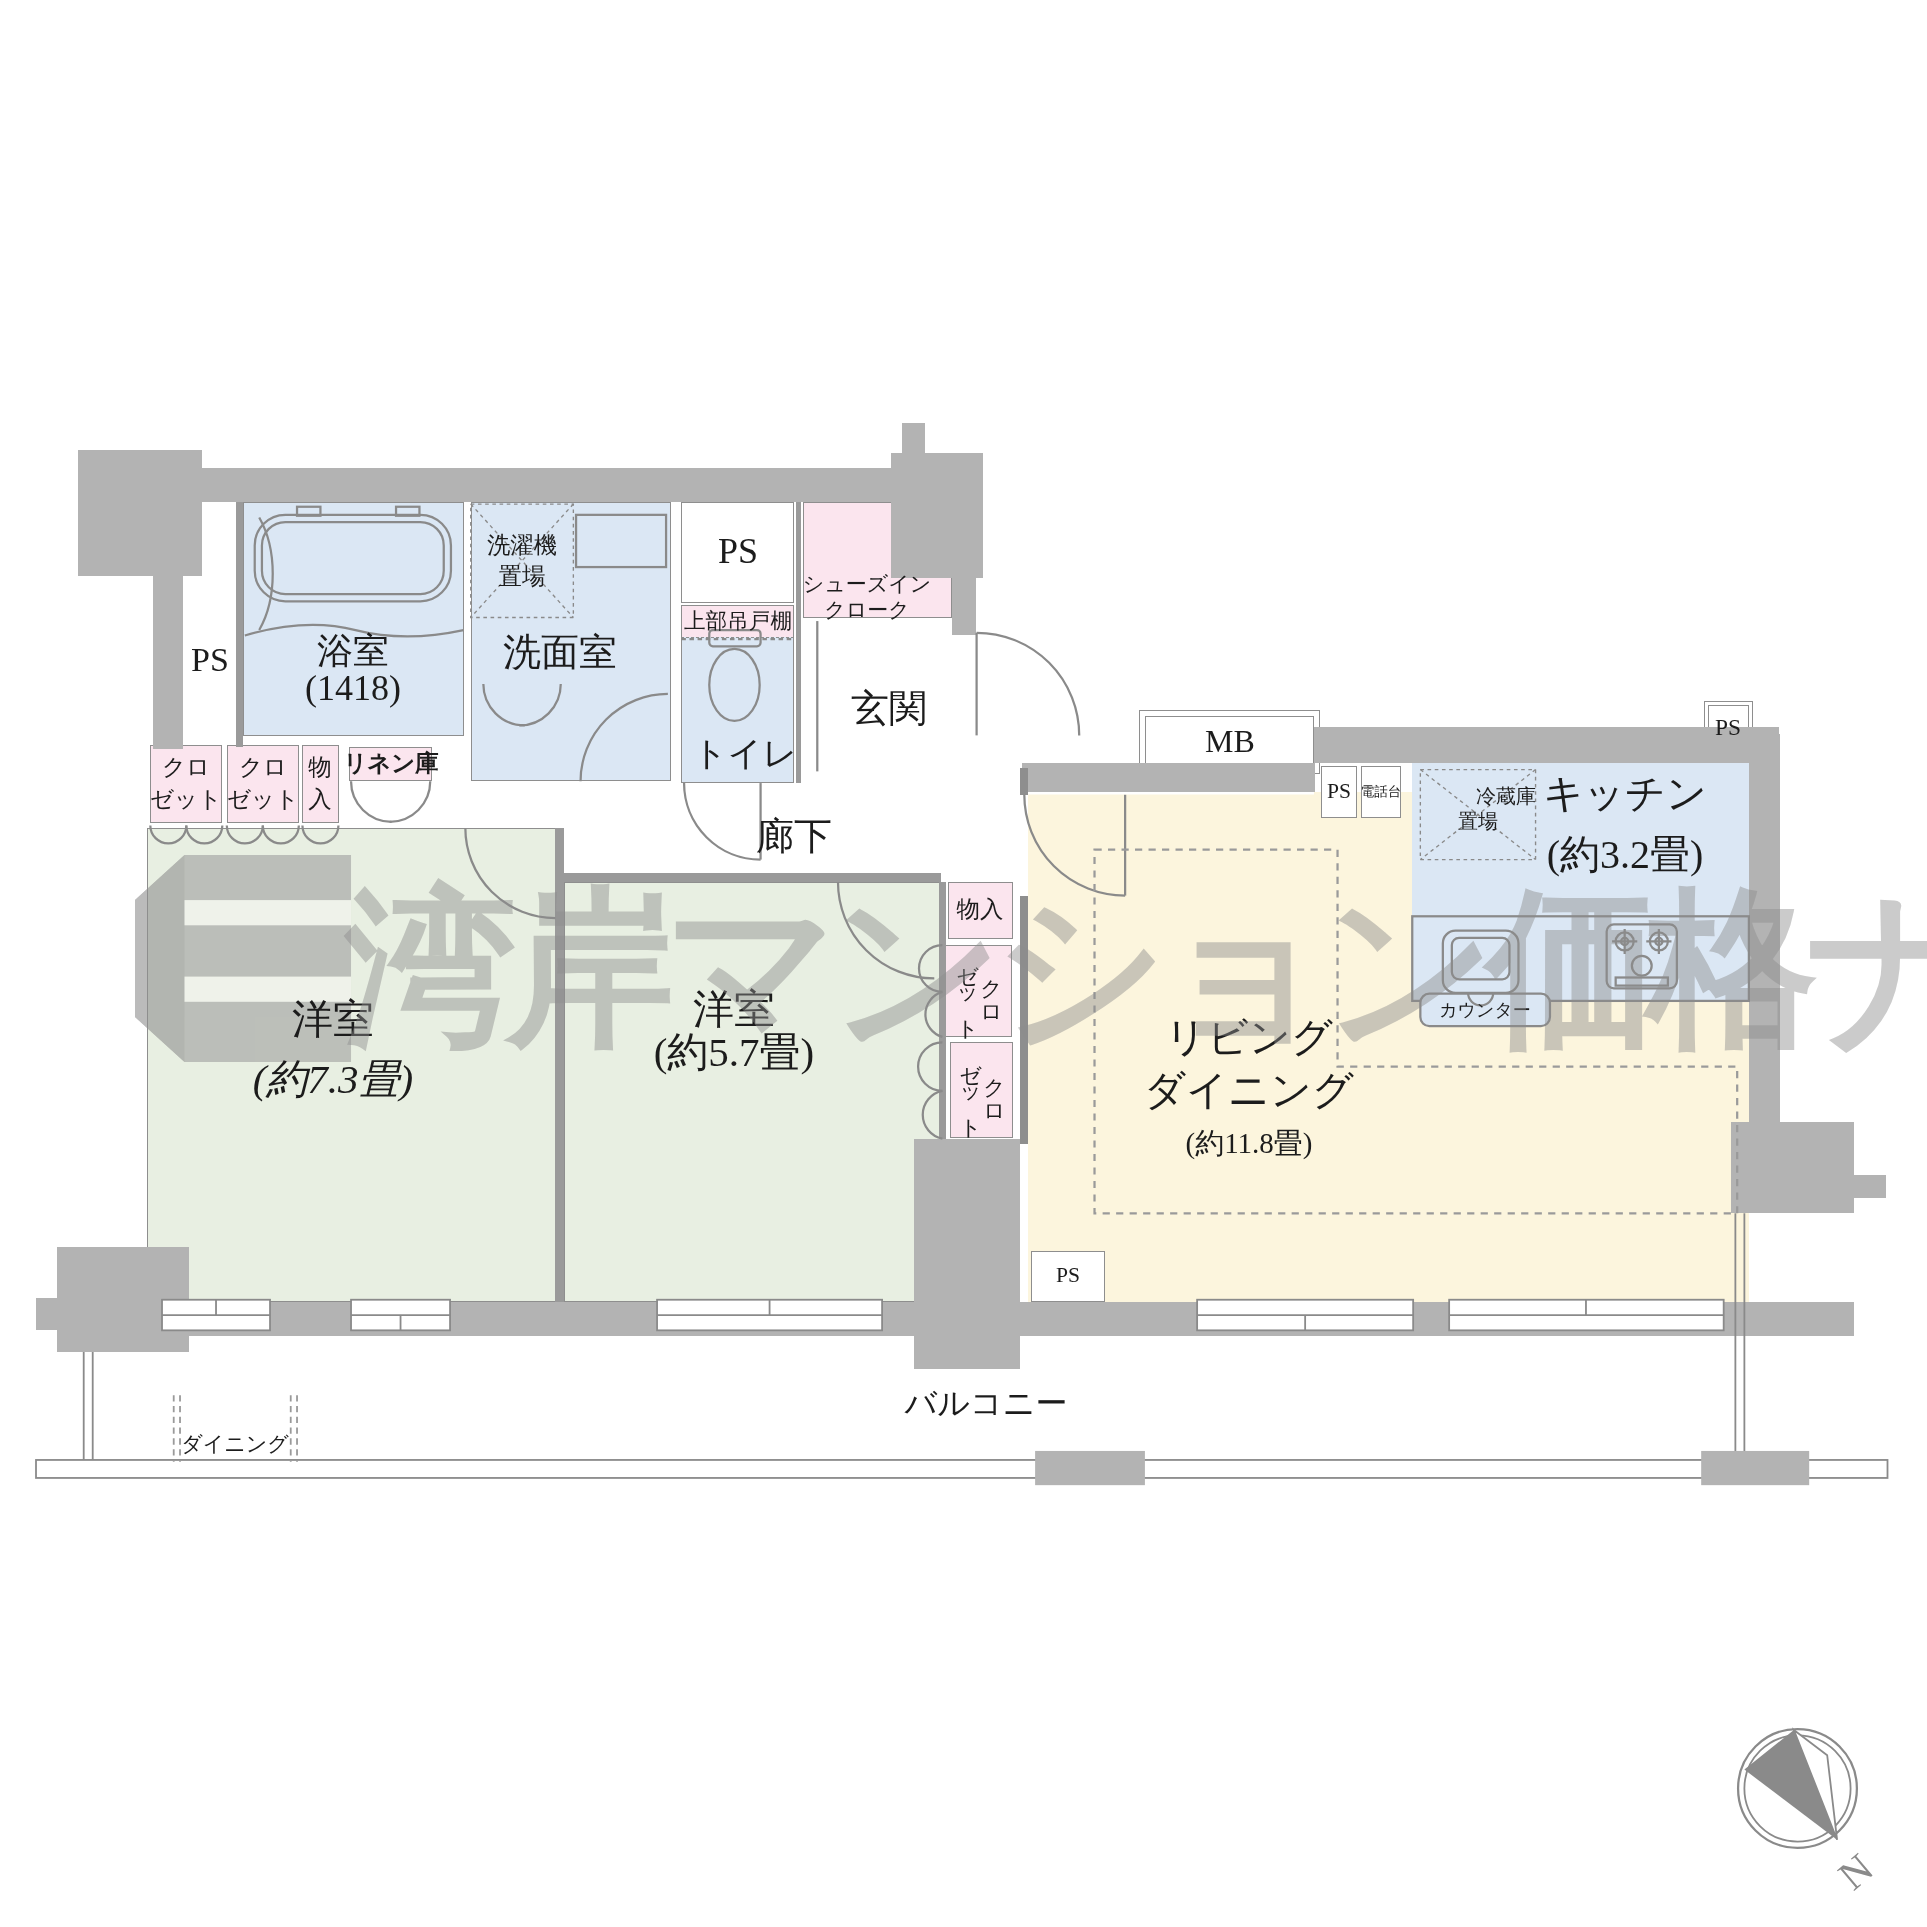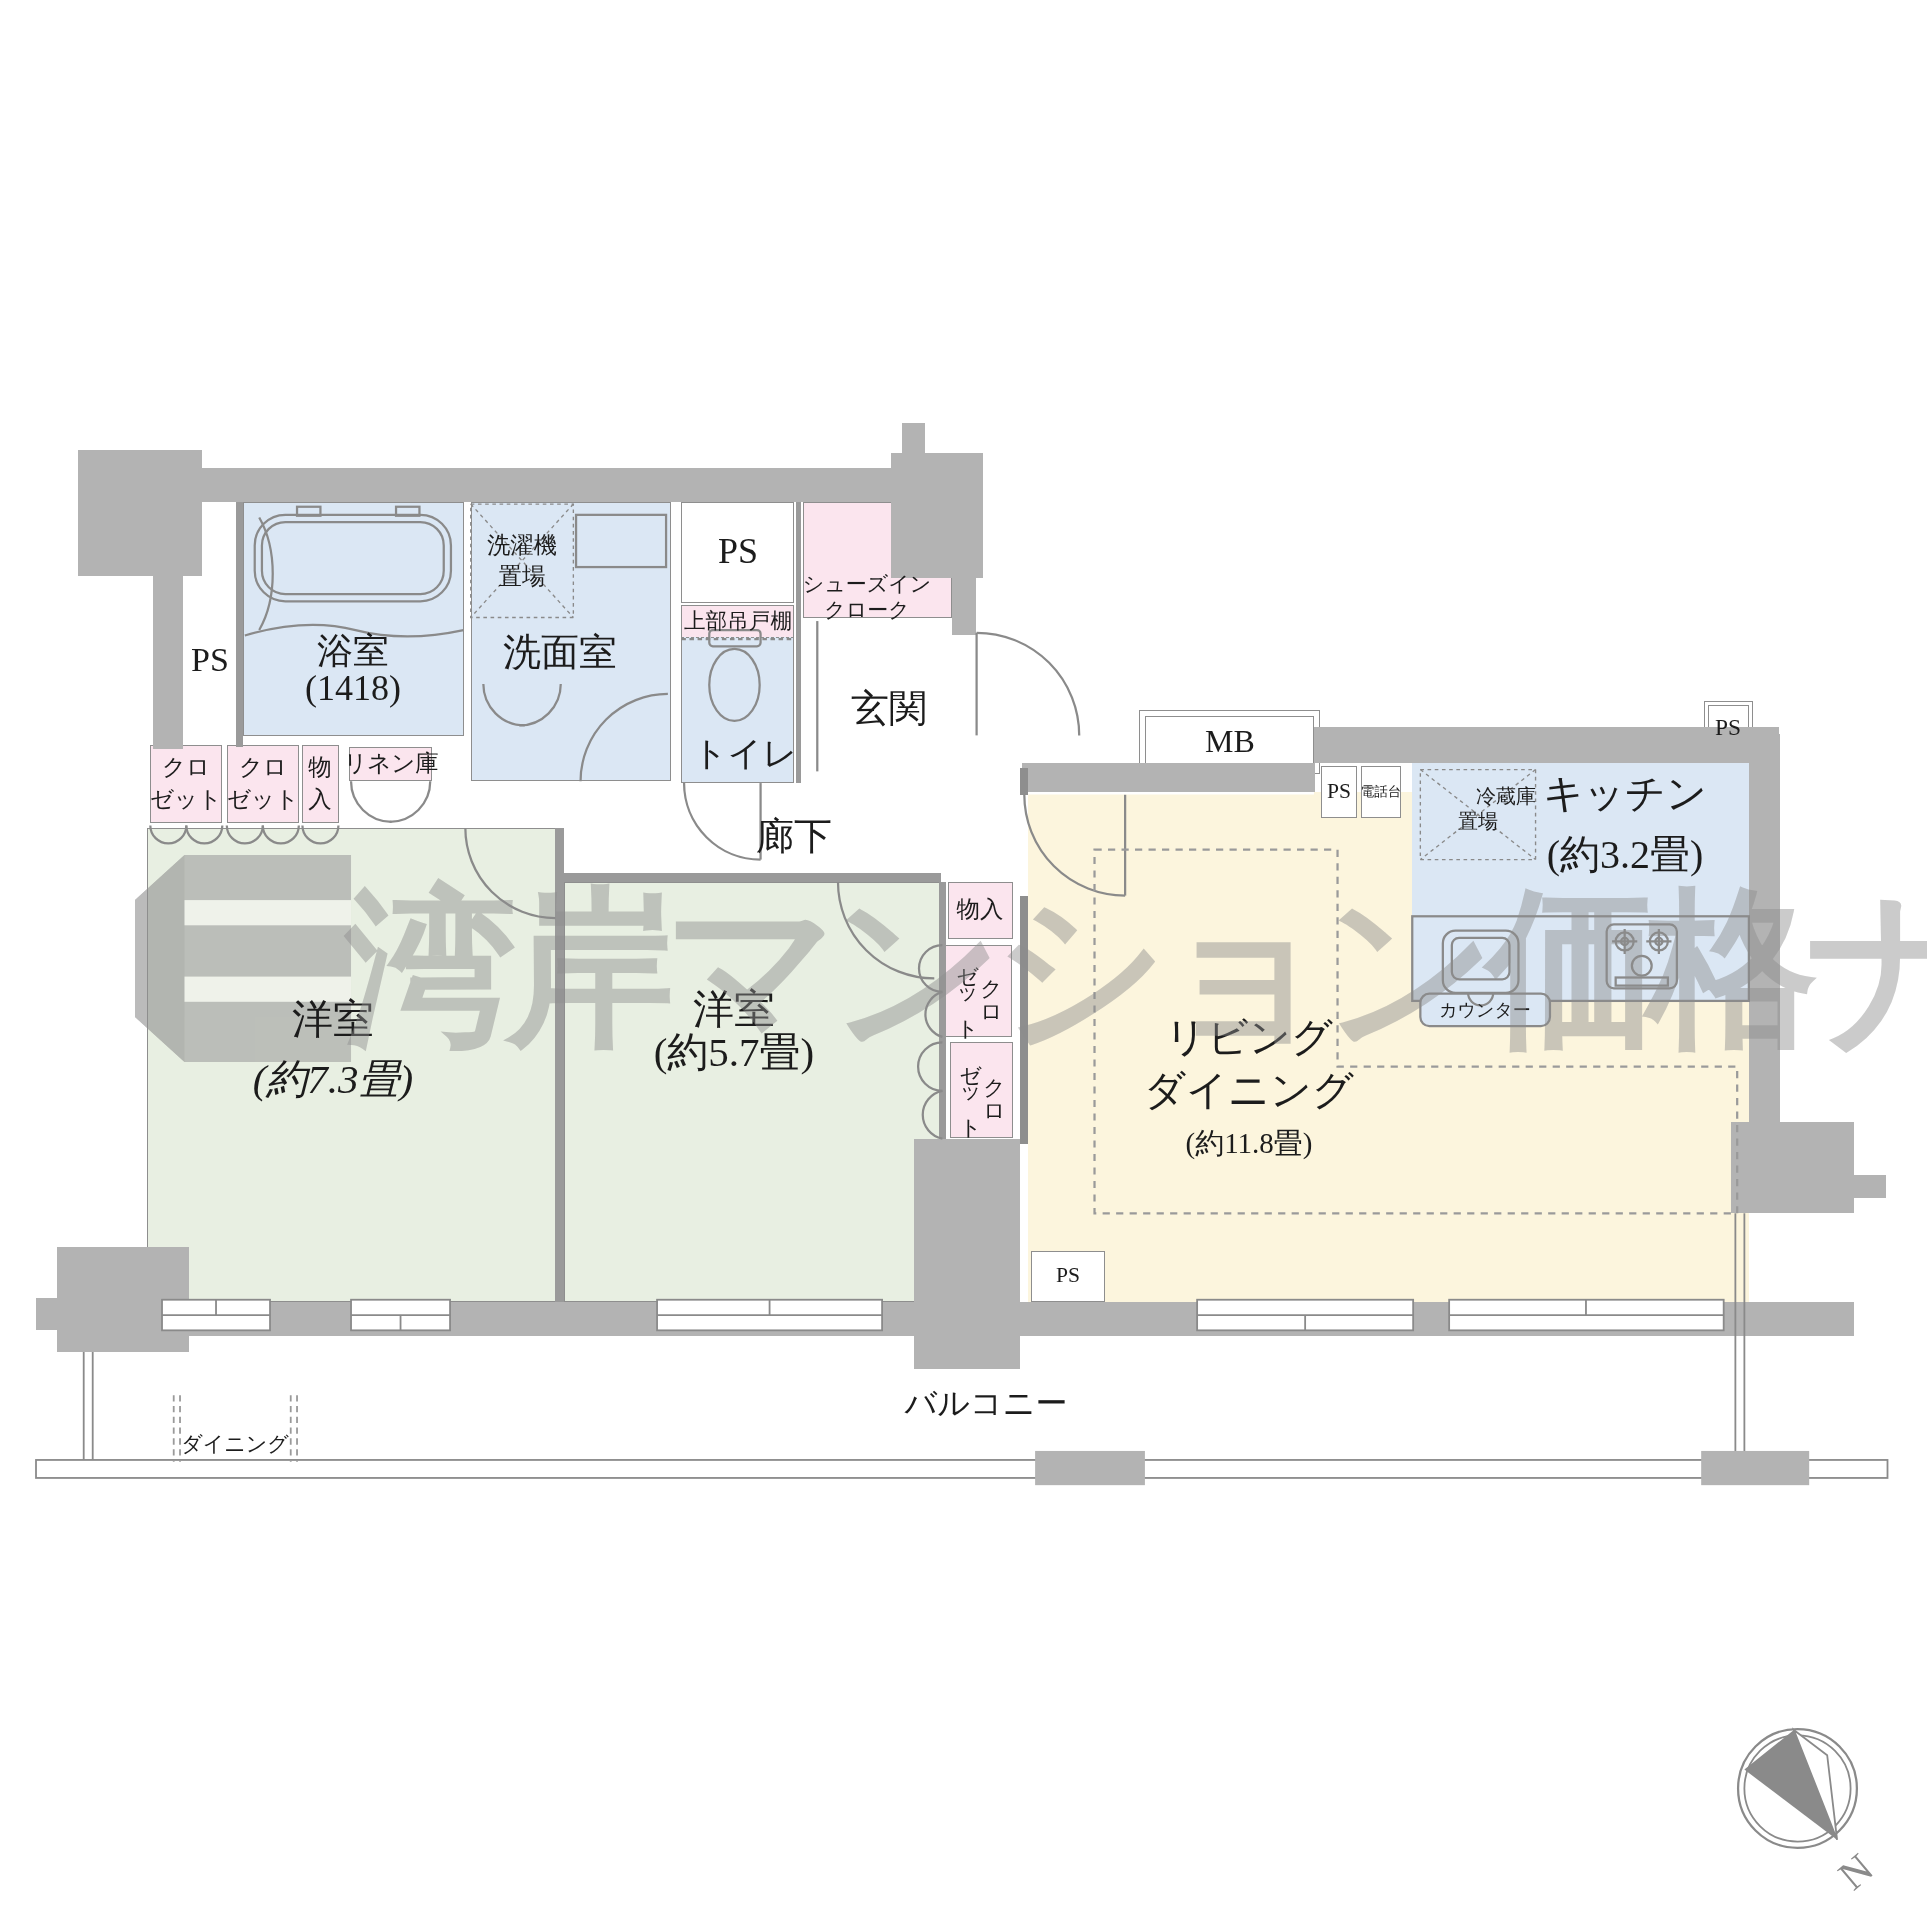--- a/index.html
+++ b/index.html
@@ -253,21 +253,21 @@
   <div class="lbl" style="left:1249px;top:1038px;font-size:41px;">リビング</div>
   <div class="lbl" style="left:1249px;top:1091px;font-size:41px;">ダイニング</div>
   <div class="lbl" style="left:1249px;top:1144px;font-size:29px;">(約11.8畳)</div>
   <div class="lbl" style="left:1068px;top:1276px;font-size:21.6px;">PS</div>
   <div class="lbl" style="left:186px;top:768px;font-size:23.4px;">クロ</div>
   <div class="lbl" style="left:186px;top:800px;font-size:23.4px;">ゼット</div>
   <div class="lbl" style="left:263px;top:768px;font-size:23.4px;">クロ</div>
   <div class="lbl" style="left:263px;top:800px;font-size:23.4px;">ゼット</div>
   <div class="lbl" style="left:320px;top:768px;font-size:23.4px;">物</div>
   <div class="lbl" style="left:320px;top:800px;font-size:23.4px;">入</div>
-  <div class="lbl" style="left:391px;top:764px;font-size:23.4px;">リネン庫</div>
+  <div class="lbl" style="left:391px;top:764px;font-size:23.4px;font-weight:bold;">リネン庫</div>
   <div class="lbl" style="left:980px;top:910px;font-size:23.4px;">物入</div>
   <div class="lbl vlbl" style="left:978px;top:991px;font-size:21.6px;">クロ
 ゼット</div>
   <div class="lbl vlbl" style="left:981px;top:1090px;font-size:21.6px;">クロ
 ゼット</div>
   <div class="lbl" style="left:333px;top:1020px;font-size:41px;">洋室</div>
   <div class="lbl" style="left:333px;top:1080px;font-size:41px;font-style:italic;">(約7.3畳)</div>
   <div class="lbl" style="left:734px;top:1010px;font-size:41px;">洋室</div>
   <div class="lbl" style="left:734px;top:1053px;font-size:41px;">(約5.7畳)</div>
   <div class="lbl" style="left:986px;top:1404px;font-size:32px;">バルコニー</div>

